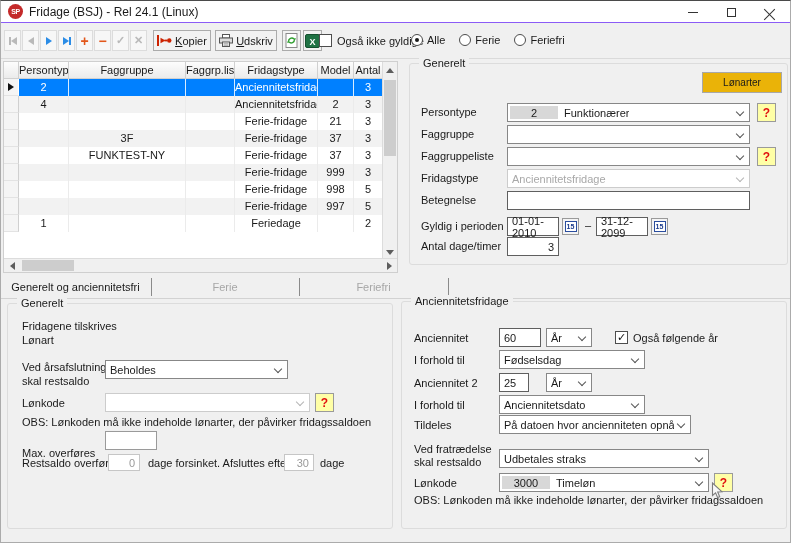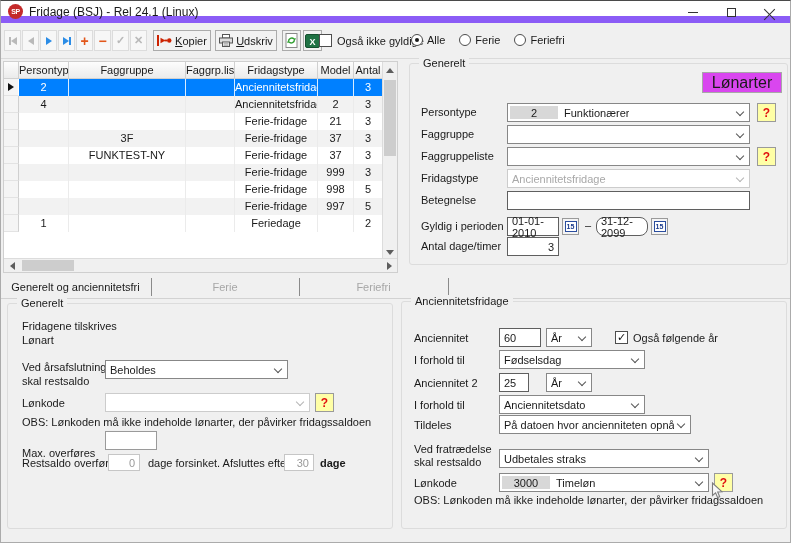--- a/index.html
+++ b/index.html
@@ -1,21 +1,21 @@
 <!DOCTYPE html>
 <html><head>
 <meta charset="utf-8">
 <style>
   * { margin:0; padding:0; box-sizing:border-box; }
   html,body { width:791px; height:543px; }
   body { font-family:"Liberation Sans", sans-serif; font-size:11px; color:#1a1a1a; background:#fff; }
   .window { position:relative; width:791px; height:543px; background:#f0f0f0; border:1px solid #ababab; border-top:1px solid #4a4a4a; overflow:hidden; }
 
   
-  .titlebar { position:absolute; top:0; left:0; right:0; height:22px; background:#ffffff; border-bottom:7px solid #8b5cf6; }
+  .titlebar { position:absolute; top:0; left:0; right:0; height:22px; background:#ffffff; border-bottom:1px solid #8b5cf6; }
   .logo { position:absolute; left:7px; top:3px; width:15px; height:15px; border-radius:50%; background:#c42a2a; color:#fff; font-size:7px; font-weight:bold; display:flex; align-items:center; justify-content:center; letter-spacing:-0.5px; }
   .title-text { position:absolute; left:28px; top:4px; font-size:12px; white-space:nowrap; }
   .win-controls { position:absolute; right:2px; top:0; height:22px; display:flex; }
   .win-btn { width:38px; height:22px; display:flex; align-items:center; justify-content:center; }
   .ic-min { width:10px; height:0; border-bottom:1px solid #333; display:block; }
   .ic-max { width:9px; height:9px; border:1px solid #333; display:block; }
   .ic-close { position:relative; width:11px; height:11px; display:block; }
   .ic-close::before,.ic-close::after { content:""; position:absolute; left:5px; top:0; width:1px; height:15px; background:#333; }
   .ic-close::before { transform:rotate(45deg); } .ic-close::after { transform:rotate(-45deg); }
 
@@ -68,21 +68,21 @@
   .input.num { justify-content:flex-end; }
   .input.dis { border-color:#c6c6c6; color:#9a9a9a; }
   .combo { position:absolute; background:#fff; border:1px solid #878787; height:19px; display:flex; align-items:center; padding:0 16px 0 4px; font-size:11px; }
   .combo .chev { position:absolute; right:6px; top:5px; width:6px; height:6px; border-right:1px solid #555; border-bottom:1px solid #555; transform:rotate(45deg); }
   .combo.dis { border-color:#cccccc; color:#a8a8a8; }
   .combo.dis .chev { border-color:#b5b5b5; }
   .combo .code { position:absolute; left:2px; top:2px; bottom:2px; width:48px; background:#d8d8d8; display:flex; align-items:center; justify-content:center; color:#1a1a1a; }
   .combo.withcode .cval { margin-left:52px; }
   .cval { white-space:nowrap; overflow:hidden; }
   .help { position:absolute; width:19px; height:19px; background:#ffffa6; border:1px solid #9a9a9a; color:#e01010; font-weight:bold; font-size:12px; display:flex; align-items:center; justify-content:center; }
-  .btn { position:absolute; background:#d946ef; border:1px solid #a8a8a8; font-size:16px; display:flex; align-items:center; justify-content:center; }
+  .btn { position:absolute; background:#eab308; border:1px solid #a8a8a8; font-size:10px; display:flex; align-items:center; justify-content:center; }
   .calbtn { position:absolute; width:17px; height:17px; border:1px solid #9a9a9a; background:#f4f4f4; display:flex; align-items:center; justify-content:center; }
   .calbtn .cal { width:12px; height:11px; border:1px solid #2a4d9e; background:#fff; color:#1a3a8c; font-size:7px; font-weight:bold; display:flex; align-items:center; justify-content:center; }
   .cbrow { position:absolute; display:flex; align-items:center; gap:5px; }
 
   
   .tabstrip { position:absolute; top:274px; left:0; width:791px; height:24px; background:#f0f0f0; border-bottom:1px solid #d2d2d2; }
   .tab { position:absolute; top:0; height:23px; display:flex; align-items:center; justify-content:center; font-size:11px; }
   .tab.inactive { color:#a6a6a6; }
   .tabsep { position:absolute; top:3px; width:1px; height:18px; background:#8a8a8a; }
 
@@ -345,21 +345,21 @@
 
     <span class="lbl" style="left:11px;top:130px;">Betegnelse</span>
     <div class="input" style="left:97px;top:127px;width:243px;"></div>
 
     <span class="lbl" style="left:11px;top:156px;">Gyldig i perioden</span>
     <div class="input" style="left:97px;top:153px;width:52px;">01-01-2010</div>
     <div class="calbtn" style="left:152px;top:154px;">
         <span class="cal">15</span>
       </div>
     <span class="lbl" style="left:175px;top:155px;">–</span>
-    <div class="input" style="left:186px;top:153px;width:52px;border-radius:8px;">31-12-2099</div>
+    <div class="input" style="left:186px;top:153px;width:52px;">31-12-2099</div>
     <div class="calbtn" style="left:241px;top:154px;">
         <span class="cal">15</span>
       </div>
 
     <span class="lbl" style="left:11px;top:176px;">Antal dage/timer</span>
     <div class="input num" style="left:97px;top:173px;width:52px;">3</div>
   </div>
 
   <div class="tabstrip">
     <div class="tab" style="left:0;width:149px;">Generelt og anciennitetsfri</div>
@@ -392,21 +392,21 @@
 
     <span class="note" style="left:14px;top:112px;">OBS: Lønkoden må ikke indeholde lønarter, der påvirker fridagssaldoen</span>
 
     <span class="lbl" style="left:14px;top:131px;margin-top:12px;">Max. overføres</span>
     <div class="input" style="left:97px;top:127px;width:52px;border-color:#9a9a9a;"></div>
 
     <span class="lbl" style="left:14px;top:153px;">Restsaldo overføres</span>
     <div class="input num dis" style="left:100px;top:150px;width:32px;height:17px;">0</div>
     <span class="lbl" style="left:140px;top:153px;">dage forsinket. Afsluttes efter max</span>
     <div class="input num dis" style="left:276px;top:150px;width:30px;height:17px;">30</div>
-    <span class="lbl" style="left:312px;top:153px;font-weight:bold;">dage</span>
+    <span class="lbl" style="left:312px;top:153px;">dage</span>
   </div>
 
   <div class="gbox" style="left:400px;top:300px;width:386px;height:228px;">
     <span class="legend">Anciennitetsfridage</span>
 
     <span class="lbl" style="left:12px;top:30px;">Anciennitet</span>
     <div class="input" style="left:97px;top:26px;width:42px;">60</div>
     <div class="combo" style="left:144px;top:26px;width:46px;">
       <span class="cval">År</span>
       <span class="chev"></span>

